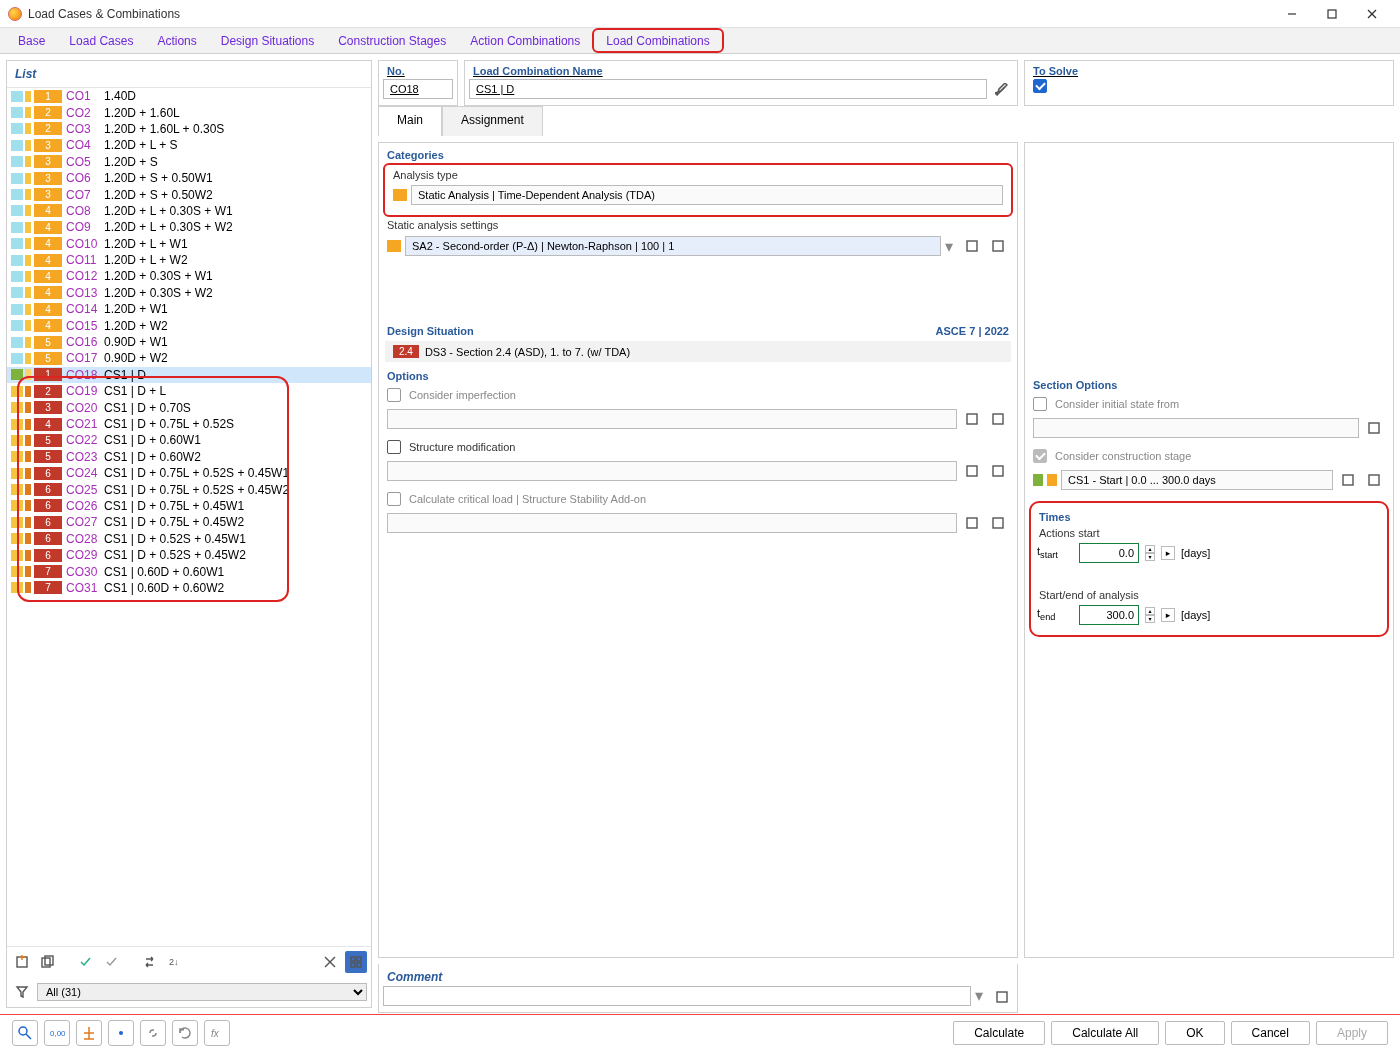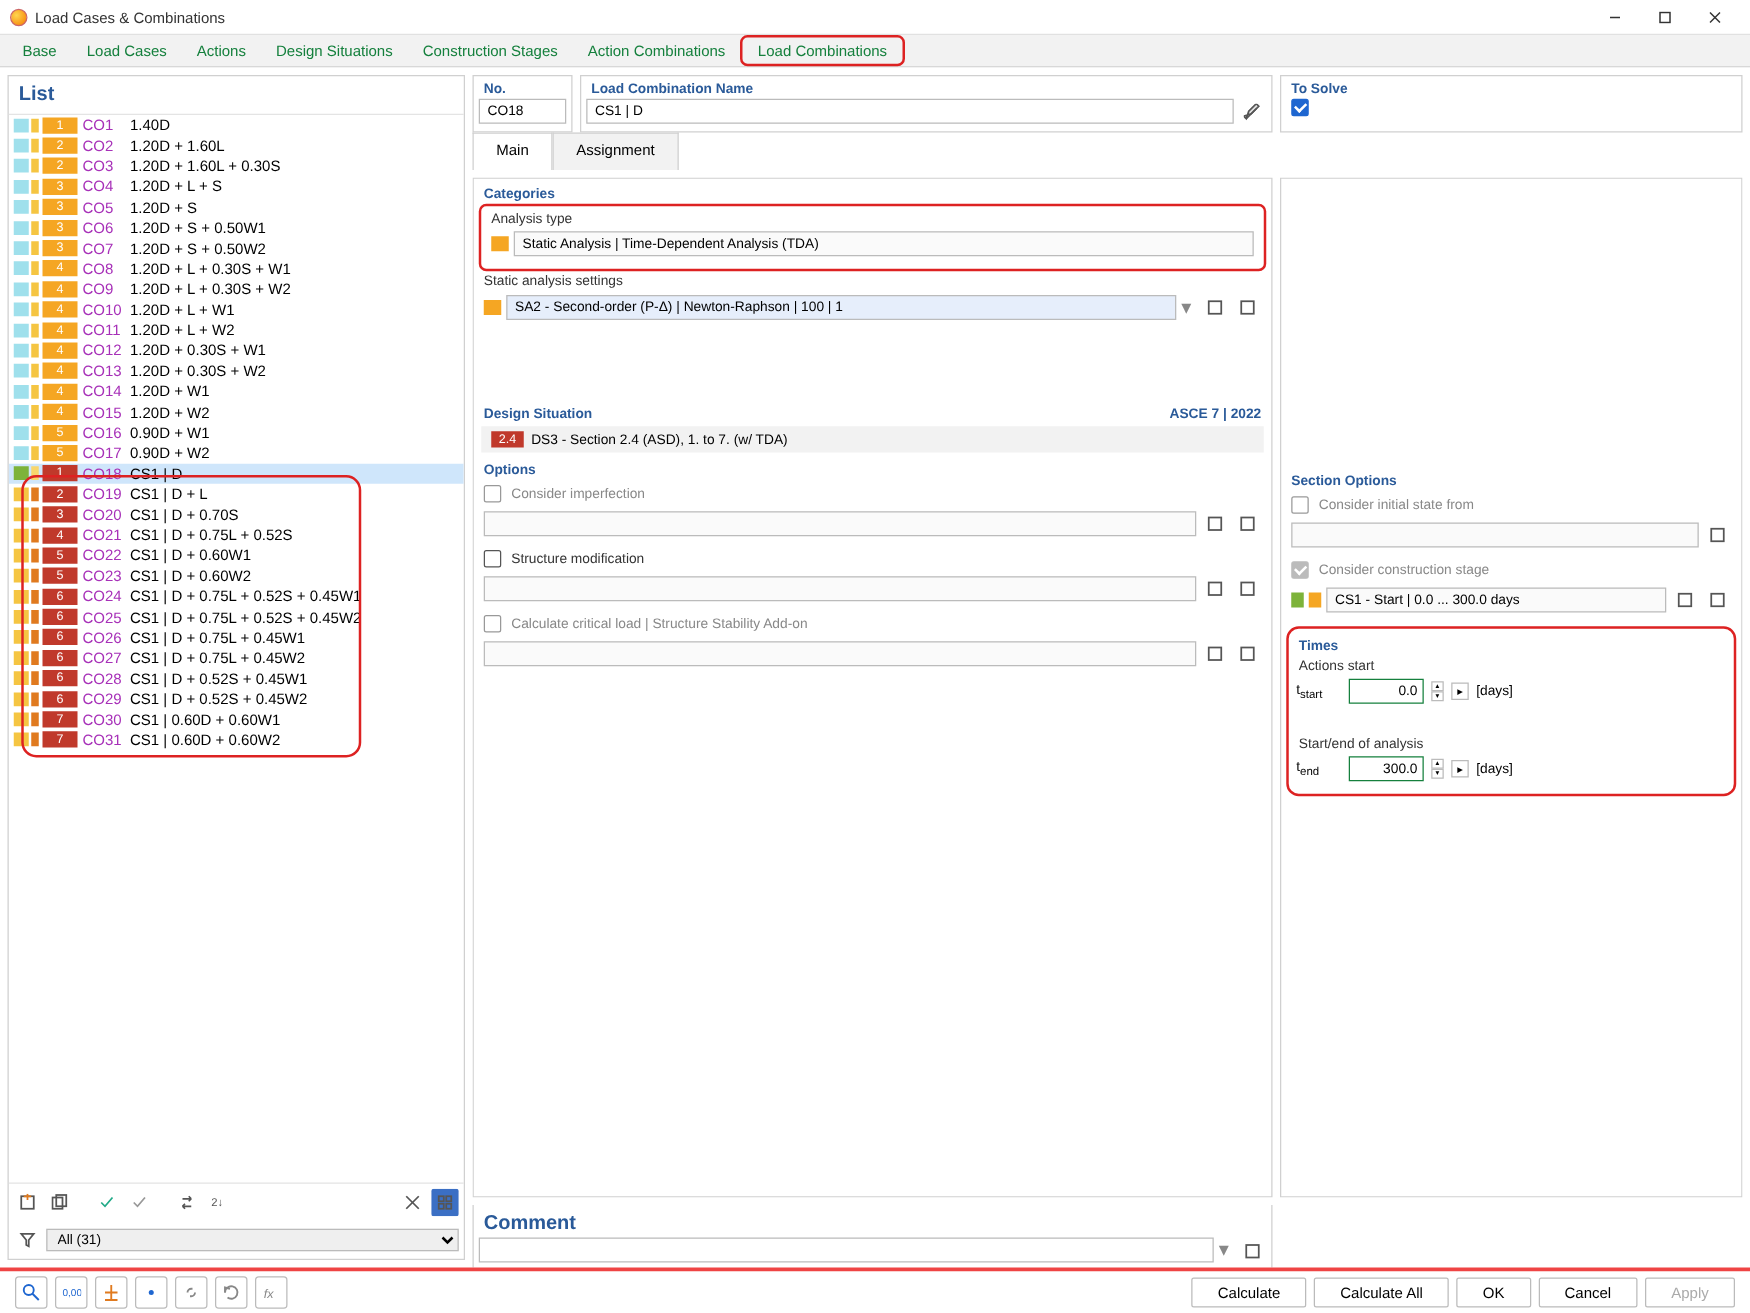--- a/index.html
+++ b/index.html
@@ -7,50 +7,50 @@
 
 
 .titlebar { display: flex; align-items: center; height: 28px; padding: 0 8px; font-size: 12px; color: #333; border-bottom: 1px solid #e1e1e1; }
 .titlebar .app-icon { width: 14px; height: 14px; margin-right: 6px; border-radius: 50%; background: radial-gradient(circle at 35% 35%, #ffd54f, #f57c00); border: 1px solid #c66; }
 .titlebar .title { flex: 1; }
 .titlebar .winbtn { width: 40px; height: 100%; display: flex; align-items: center; justify-content: center; cursor: default; }
 .titlebar svg { width: 10px; height: 10px; stroke: #333; stroke-width: 1.2; fill: none; }
 
 
 .tabbar { display: flex; height: 26px; background: #f2f2f2; border-bottom: 1px solid #d0d0d0; padding: 0 6px; gap: 0; }
-.tabbar .tab { padding: 0 12px; font-size: 12px; line-height: 26px; color: #15803d; cursor: default; }
+.tabbar .tab { padding: 0 12px; font-size: 12px; line-height: 26px; color: #6d28d9; cursor: default; }
 .tabbar .tab.hl { border: 2px solid #d22; border-radius: 6px; line-height: 22px; }
 
 
 .main { display: grid; grid-template-columns: 366px 1fr; flex: 1; gap: 6px; padding: 6px; background: #fff; overflow: hidden; }
 
 
 .panel { border: 1px solid #d0d0d0; display: flex; flex-direction: column; background: #fff; }
-.panel-head { font-size: 16px; font-weight: bold; color: #2a5a99; padding: 6px 8px; border-bottom: 1px solid #e4e4e4; }
+.panel-head { font-size: 12px; font-weight: bold; color: #2a5a99; padding: 6px 8px; border-bottom: 1px solid #e4e4e4; font-style: italic; }
 .list-body { flex: 1; overflow-y: auto; font-size: 12px; position: relative; }
 .row { display: flex; align-items: center; height: 16.4px; padding-left: 4px; white-space: nowrap; }
 .row.sel { background: #cfe6fb; }
 .row .sw { width: 6px; height: 11px; margin-right: 1px; }
 .row .sw.pad { width: 12px; margin-right: 2px; }
 .row .numcell { width: 28px; height: 13px; margin: 0 4px 0 2px; font-size: 10px; line-height: 13px; text-align: center; color: #fff; }
 .row .numcell.orange { background: #f5a623; }
 .row .numcell.red { background: #c0392b; }
 .row .co { width: 38px; color: #a730b8; }
 .row .desc { color: #000000; }
 .list-hl { position: absolute; left: 10px; top: 288px; width: 272px; height: 226px; border: 2px solid #d22; border-radius: 12px; pointer-events: none; }
 .list-toolbar { display: flex; gap: 4px; padding: 4px; border-top: 1px solid #e4e4e4; align-items: center; }
 .iconbtn { width: 22px; height: 22px; display: flex; align-items: center; justify-content: center; border: 1px solid transparent; border-radius: 2px; }
 .iconbtn svg { width: 14px; height: 14px; stroke: #555; stroke-width: 1.4; fill: none; }
 .filterbar { display: flex; gap: 4px; padding: 4px; align-items: center; }
 .filterbar select { flex: 1; font-size: 11px; height: 20px; border: 1px solid #bbb; padding: 0 4px; }
 
 
 .right { display: grid; grid-template-rows: 40px 30px 1fr 44px; gap: 6px; }
 
-.row-inputs { display: grid; grid-template-columns: 80px 1fr 370px; gap: 6px; }
+.row-inputs { display: grid; grid-template-columns: 80px 1fr 370px; gap: 6px; text-decoration: underline; }
 .field-wrap { border: 1px solid #d0d0d0; display: flex; flex-direction: column; }
 .field-wrap .lbl { font-size: 11px; font-weight: bold; color: #2a5a99; padding: 4px 8px 2px; }
 .field-wrap input[type=text] { border: 1px solid #bbb; height: 20px; margin: 0 4px 4px; font-size: 11px; padding: 0 6px; }
 .field-wrap .nameline { display: flex; gap: 4px; margin: 0 4px 4px; }
 .field-wrap .nameline input { flex: 1; margin: 0; }
 .field-wrap .solve { display: flex; align-items: center; padding: 0 8px 6px; }
 .chk { width: 14px; height: 14px; border: 1px solid #999; border-radius: 2px; display: inline-flex; align-items: center; justify-content: center; }
 .chk.checked { background: #1e66d0; border-color: #1e66d0; }
 .chk.checked::after { content: ""; width: 7px; height: 4px; border-left: 2px solid #fff; border-bottom: 2px solid #fff; transform: rotate(-45deg); margin-top: -2px; }
 .chk.grey { background: #ddd; border-color: #bbb; }
@@ -83,21 +83,21 @@
 .num-input .spin span { width: 10px; height: 8px; border: 1px solid #bbb; font-size: 6px; text-align: center; line-height: 6px; }
 .num-input .arrow { width: 14px; height: 14px; border: 1px solid #bbb; font-size: 9px; text-align: center; line-height: 12px; }
 .times-hl { border: 2px solid #d22; border-radius: 10px; margin: 4px; padding: 2px 6px 8px; }
 
 .comment-row { display: grid; grid-template-columns: 1fr 370px; gap: 6px; }
 .comment-row .panel-head { border: none; padding-bottom: 2px; }
 .comment-row .cbox { display: flex; gap: 4px; padding: 0 4px 4px; }
 .comment-row .cbox input { flex: 1; height: 20px; border: 1px solid #bbb; font-size: 11px; }
 
 
-.bottom { display: flex; align-items: center; height: 36px; padding: 0 12px; gap: 6px; border-top: 3px solid #ef4444; }
+.bottom { display: flex; align-items: center; height: 36px; padding: 0 12px; gap: 6px; border-top: 1px solid #ef4444; }
 .bottom .spacer { flex: 1; }
 .btn { height: 24px; padding: 0 20px; font-size: 12px; border: 1px solid #bbb; background: #fff; border-radius: 2px; cursor: default; }
 .btn.disabled { color: #aaa; }
 .iconcircle { width: 26px; height: 26px; border: 1px solid #bbb; border-radius: 3px; display: flex; align-items: center; justify-content: center; }
 .iconcircle svg { width: 16px; height: 16px; }
 
 
 .sw.c-cyan { background: #9fe0ec; }
 .sw.c-yellow { background: #f5c542; }
 .sw.c-green { background: #7db33a; }

